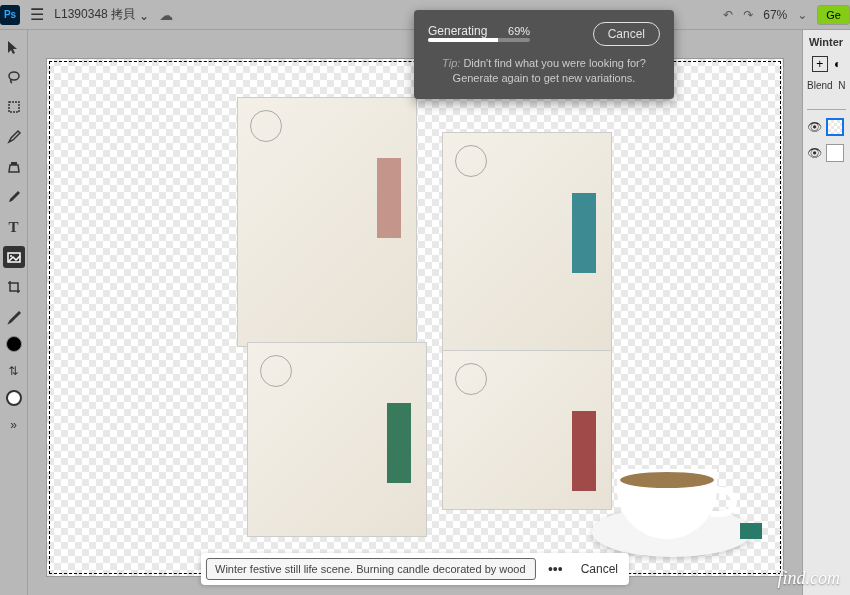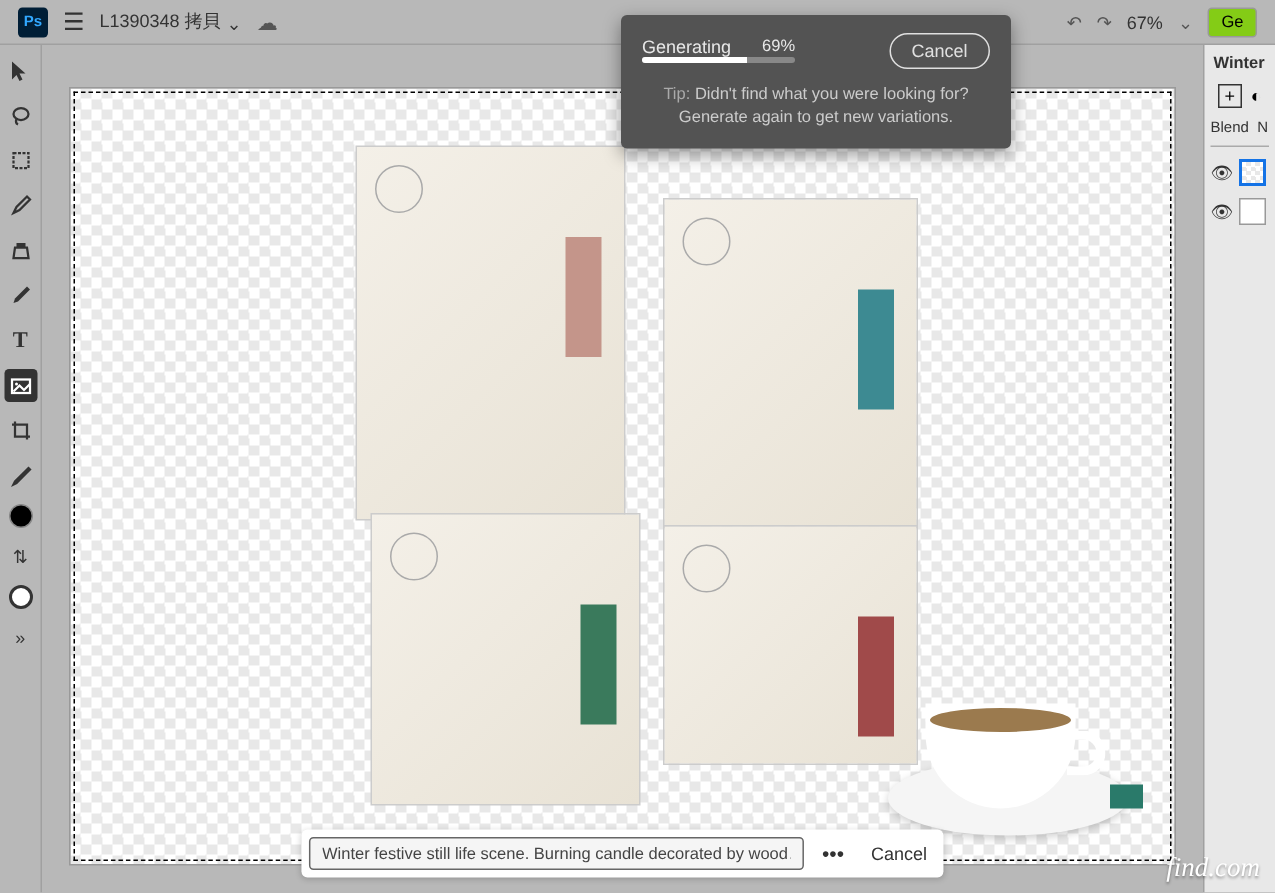--- a/index.html
+++ b/index.html
@@ -1,18 +1,18 @@
 <!DOCTYPE html>
 <html><head>
 <meta charset="utf-8">
 <style>
 * { margin: 0; padding: 0; box-sizing: border-box; font-family: -apple-system, BlinkMacSystemFont, "Segoe UI", sans-serif; }
 body { width: 850px; height: 595px; background: #b8b8b8; overflow: hidden; position: relative; }
 
-.topbar { height: 30px; background: #b8b8b8; display: flex; align-items: center; padding: 0 12px; gap: 10px; border-bottom: 1px solid #a0a0a0; }
+.topbar { height: 30px; background: #b8b8b8; display: flex; align-items: center; padding: 0 0; gap: 10px; border-bottom: 1px solid #a0a0a0; }
 .ps-logo { width: 20px; height: 20px; background: #001e36; color: #31a8ff; font-size: 10px; font-weight: bold; display: flex; align-items: center; justify-content: center; border-radius: 3px; }
 .hamburger { font-size: 16px; color: #333; cursor: pointer; }
 .doc-title { font-size: 12px; color: #333; display: flex; align-items: flex-end; gap: 4px; }
 .cloud-icon { font-size: 14px; color: #555; }
 .topbar-right { margin-left: auto; display: flex; align-items: center; gap: 10px; font-size: 12px; color: #555; }
 .zoom-label { font-size: 12px; color: #333; text-align: right; }
 .gen-btn { background: #84cc16; border: 1px solid #999; padding: 3px 8px; font-size: 11px; border-radius: 3px; }
 
 .main-area { display: flex; height: calc(100% - 30px); }
 .toolbar { width: 28px; background: #b8b8b8; display: flex; flex-direction: column; align-items: center; padding-top: 6px; gap: 8px; border-right: 1px solid #a0a0a0; }
@@ -50,35 +50,35 @@
 .more-dots { font-size: 14px; color: #333; padding: 0 4px; cursor: pointer; }
 .cancel-link { font-size: 12px; color: #333; cursor: pointer; padding: 0 6px; }
 .generate-btn { background: #1473e6; color: #fff; border: none; padding: 6px 12px; font-size: 12px; border-radius: 4px; display: flex; align-items: center; gap: 6px; cursor: pointer; }
 .gen-icon { width: 14px; height: 14px; border: 1.5px solid #fff; border-radius: 2px; position: relative; }
 .gen-icon::after { content: "+"; position: absolute; top: -6px; right: -6px; background: #1473e6; font-size: 10px; }
 
 .layers-panel { width: 48px; background: #e8e8e8; border-left: 1px solid #a0a0a0; padding: 6px 4px; display: flex; flex-direction: column; gap: 8px; align-items: center; }
 .panel-title { font-size: 11px; font-weight: 600; color: #333; align-self: flex-start; padding-left: 2px; }
 .panel-row { display: flex; gap: 6px; align-items: center; font-size: 12px; }
 .add-layer { width: 16px; height: 16px; border: 1px solid #333; display: flex; align-items: center; justify-content: center; font-size: 12px; }
-.blend-label { font-size: 10px; color: #333; border-bottom: 1px solid #aaa; padding-bottom: 6px; width: 100%; text-align: left; }
+.blend-label { font-size: 10px; color: #333; border-bottom: 1px solid #aaa; padding-bottom: 18px; width: 100%; text-align: left; }
 .layer-item { display: flex; align-items: center; gap: 4px; width: 100%; }
 .eye-icon { font-size: 12px; color: #333; }
 .layer-thumb { width: 18px; height: 18px; background: #fff; border: 1px solid #999; }
 .layer-thumb.selected { border: 2px solid #1473e6; background-image: repeating-conic-gradient(#e8e8e8 0% 25%, #fff 0% 50%); background-size: 6px 6px; }
 
 .progress-popup { position: absolute; left: 414px; top: 10px; width: 260px; background: #535353; border-radius: 4px; padding: 12px 14px; color: #e8e8e8; box-shadow: 0 4px 12px rgba(0,0,0,0.4); z-index: 100; }
 .progress-header { display: flex; align-items: flex-end; justify-content: space-between; margin-bottom: 6px; }
 .progress-title { font-size: 12px; }
 .progress-pct { font-size: 11px; }
 .cancel-pill { border: 1.5px solid #e0e0e0; color: #e0e0e0; background: transparent; padding: 4px 14px; border-radius: 14px; font-size: 12px; cursor: pointer; }
 .progress-bar { width: 62%; height: 4px; background: #888; border-radius: 2px; margin-bottom: 4px; overflow: hidden; }
 .progress-fill { height: 100%; background: #fff; }
 .tip-row { font-size: 11px; color: #ccc; margin-top: 10px; text-align: center; line-height: 1.4; }
-.tip-label { color: #aaa; }
+.tip-label { font-style: italic; color: #aaa; }
 
 .watermark { position: absolute; right: 10px; bottom: 6px; font-family: cursive; font-style: italic; font-size: 18px; color: #fff; text-shadow: 0 1px 2px rgba(0,0,0,0.4); }
 </style>
 </head>
 <body>
 
 <div class="topbar">
   <div class="ps-logo">Ps</div>
   <div class="hamburger">☰</div>
   <div class="doc-title">

